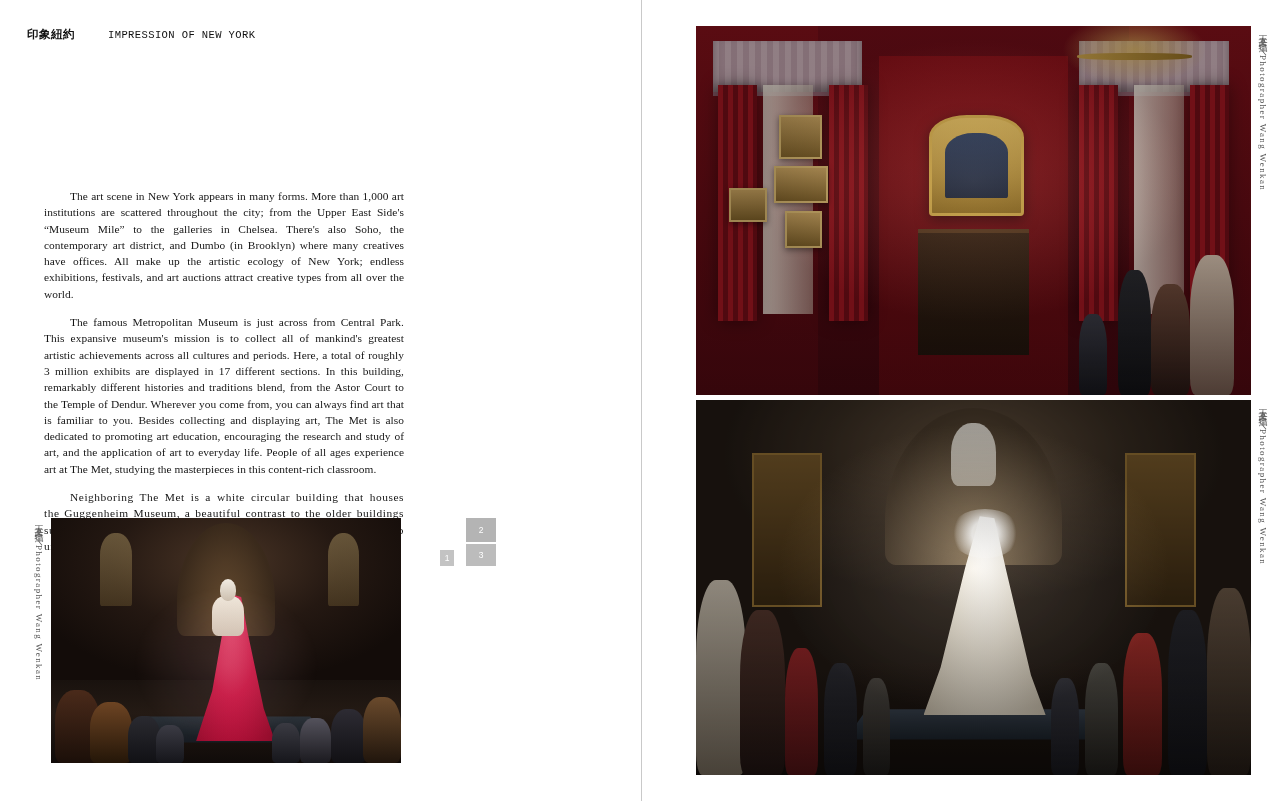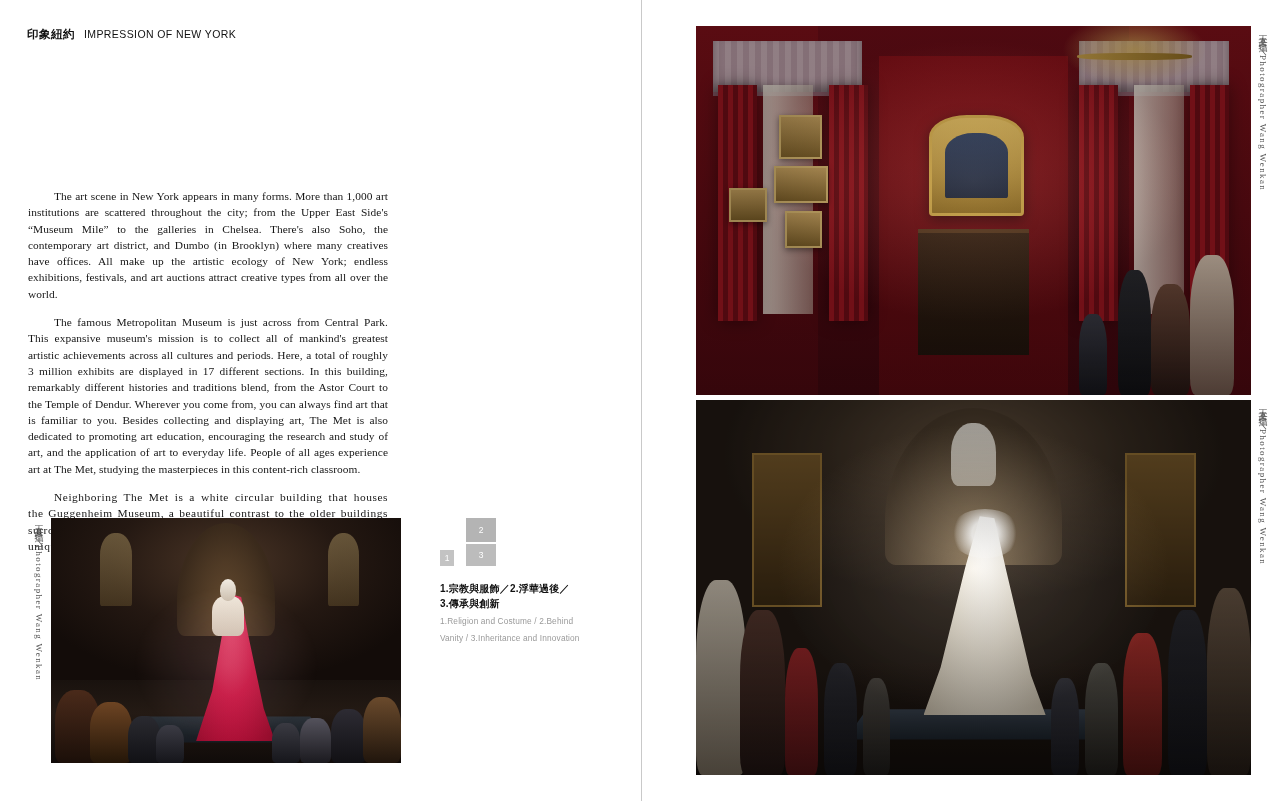--- a/index.html
+++ b/index.html
@@ -48,29 +48,30 @@
     white-space: nowrap;
   }
   .running-head .rh-cn {
     font-family: "Liberation Serif", serif;
     font-weight: bold;
     font-size: 11.5px;
     letter-spacing: 0.5px;
     color: #111;
   }
   .running-head .rh-en {
-    font-family: Liberation Sans, sans-serif;
+    font-family: Liberation Mono, monospace;
     font-size: 10.5px;
     letter-spacing: 0.4px;
     color: #111;
+    margin-left: 24px;
   }
 
   .body-col {
     position: absolute;
-    left: 28px;
+    left: 44px;
     top: 188px;
     width: 360px;
   }
   .body-col p {
     margin: 0 0 12px 0;
     font-family: "Liberation Serif", serif;
     font-size: 11.4px;
     line-height: 16.3px;
     text-align: justify;
     text-indent: 26px;
@@ -450,26 +451,20 @@
     </div>
 
     <div class="credit-left">王文彥 攝 ＼ Photographer Wang Wenkan</div>
 
     <div class="keymap">
       <div class="key-box key-1">1</div>
       <div class="key-box key-2">2</div>
       <div class="key-box key-3">3</div>
     </div>
 
-    <div class="caption">
-      <div class="cap-cn">1.宗教與服飾／2.浮華過後／</div>
-      <div class="cap-cn">3.傳承與創新</div>
-      <div class="cap-en">1.Religion and Costume / 2.Behind</div>
-      <div class="cap-en">Vanity / 3.Inheritance and Innovation</div>
-    </div>
 
     <div class="folio">66</div>
   </div>
 
   <div class="page-right">
 
     <div class="photo-top">
       <div class="ph rt-base"></div>
       <div class="rt-wallL"></div>
       <div class="rt-wallR"></div>

